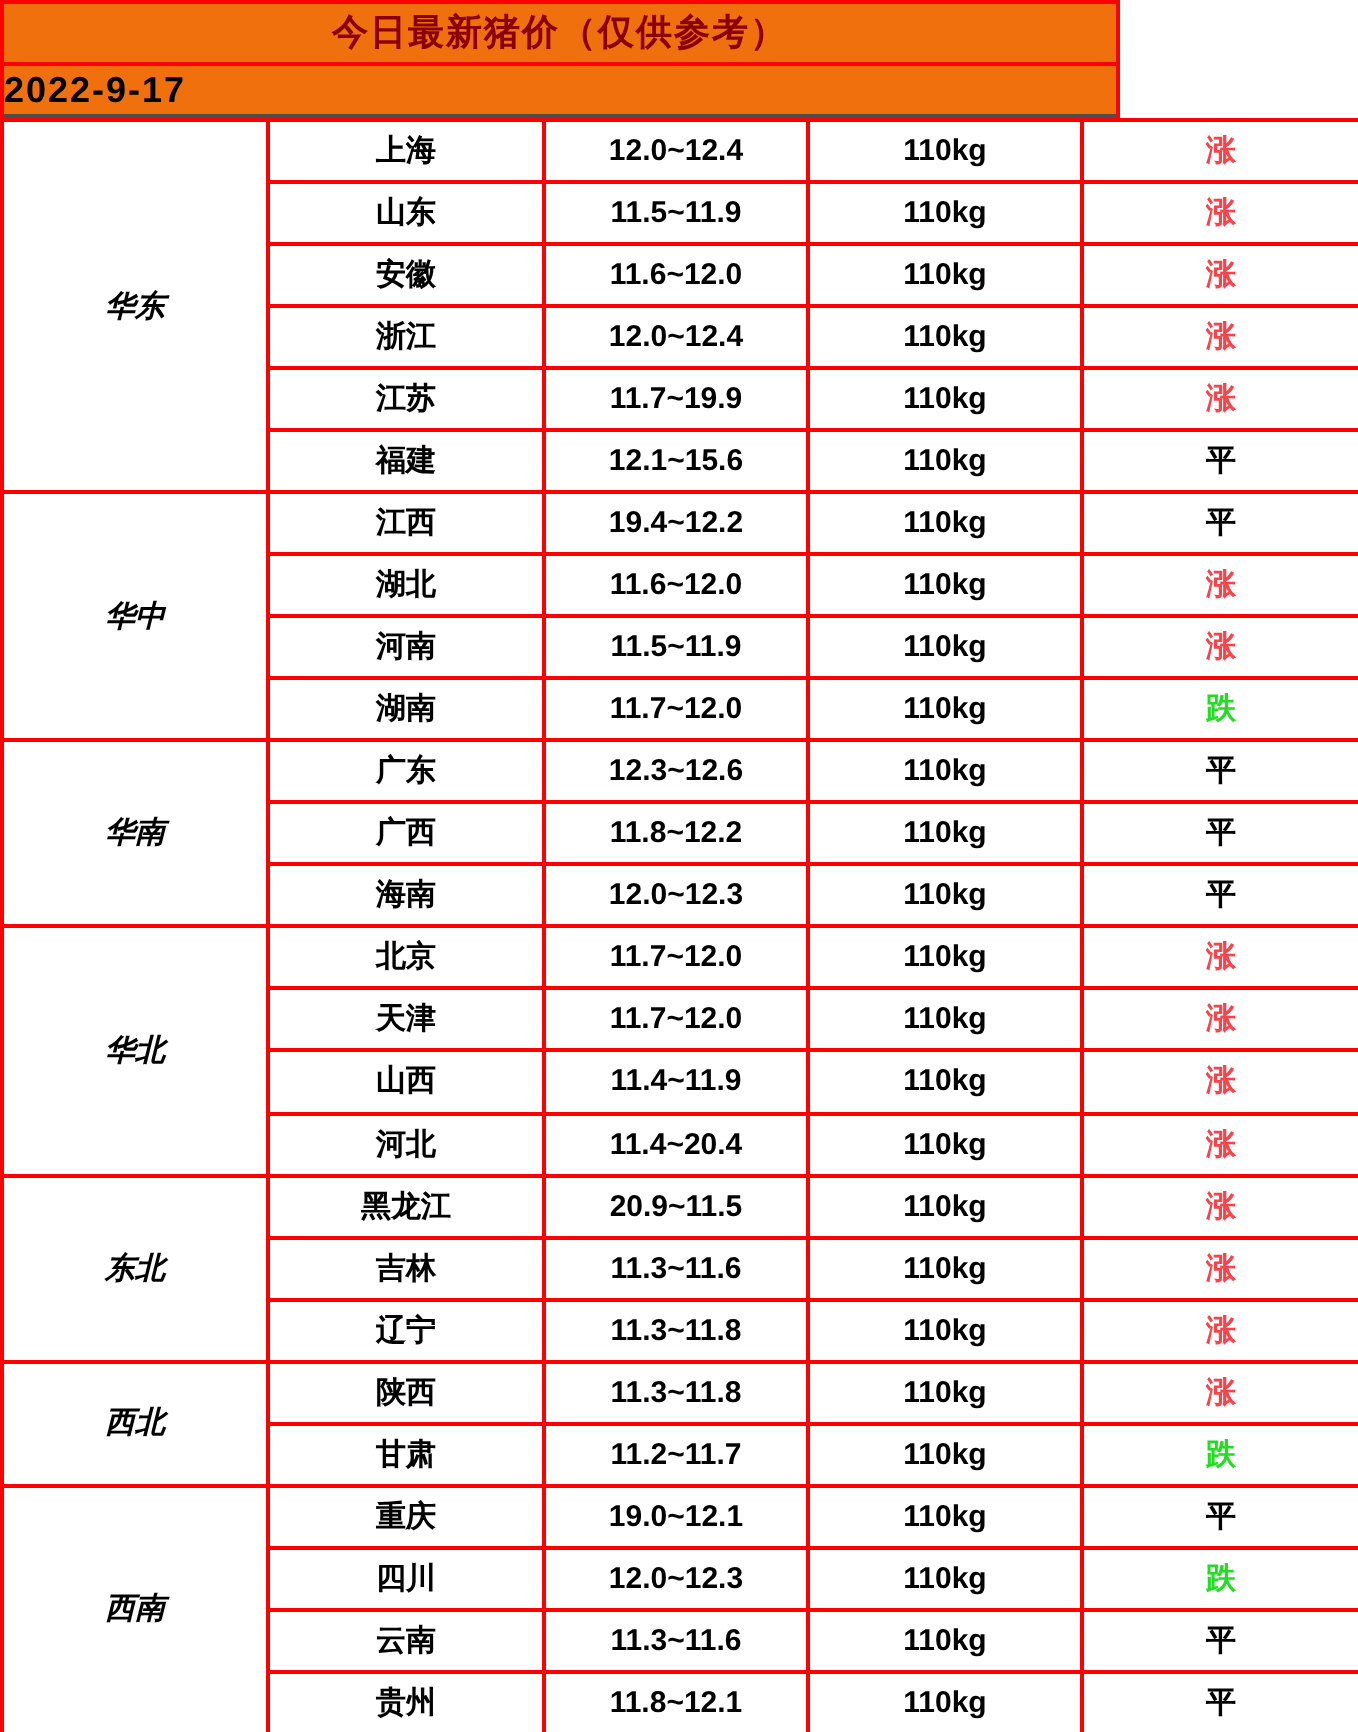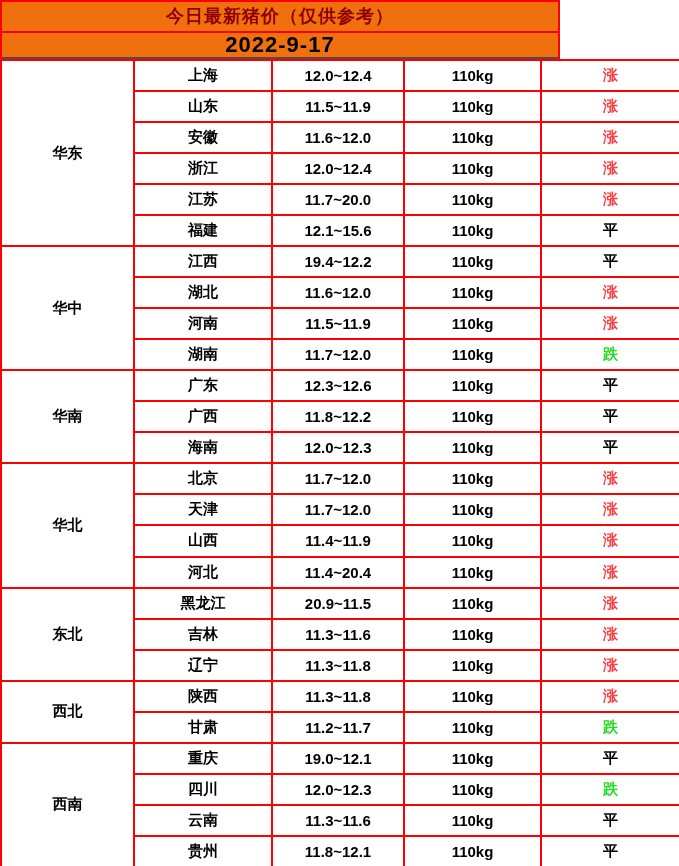--- a/index.html
+++ b/index.html
@@ -26,35 +26,35 @@
     background:var(--header-bg);
     color:var(--title-color);
     height:29px;line-height:29px;
     text-align:center;font-size:18px;letter-spacing:1px;
     border-bottom:2px solid var(--border);
   }
   .date-row{
     background:var(--header-bg);
     color:var(--date-color);
     height:24px;line-height:24px;
-    text-align:center;font-size:22px;letter-spacing:1px;
+    text-align:left;font-size:18px;letter-spacing:1px;
     border-bottom:2px solid var(--header-sep);
   }
   table.price{
     border-collapse:collapse;
     table-layout:fixed;
     width:679px;height:809px;
   }
   table.price td{
     border:2px solid var(--border);
     text-align:center;vertical-align:middle;
     font-size:15px;color:var(--cell-text);
     padding:0;overflow:hidden;
   }
-  td.region{font-size:15px;}
+  td.region{font-size:15px;font-style:italic;}
   td.trend{font-size:16px;}
   col.c-region{width:133px;}
   col.c-province{width:138px;}
   col.c-price{width:132px;}
   col.c-weight{width:137px;}
   col.c-trend{width:139px;}
 </style>
 </head>
 <body>
 
@@ -92,21 +92,21 @@
           <td class="trend" style="color: rgb(248, 67, 74);">涨</td>
         </tr>
         <tr>
           <td>浙江</td>
           <td>12.0~12.4</td>
           <td>110kg</td>
           <td class="trend" style="color: rgb(248, 67, 74);">涨</td>
         </tr>
         <tr>
           <td>江苏</td>
-          <td>11.7~20.0</td>
+          <td>11.7~19.9</td>
           <td>110kg</td>
           <td class="trend" style="color: rgb(248, 67, 74);">涨</td>
         </tr>
         <tr>
           <td>福建</td>
           <td>12.1~15.6</td>
           <td>110kg</td>
           <td class="trend" style="color: rgb(0, 0, 0);">平</td>
         </tr>
         <tr>

